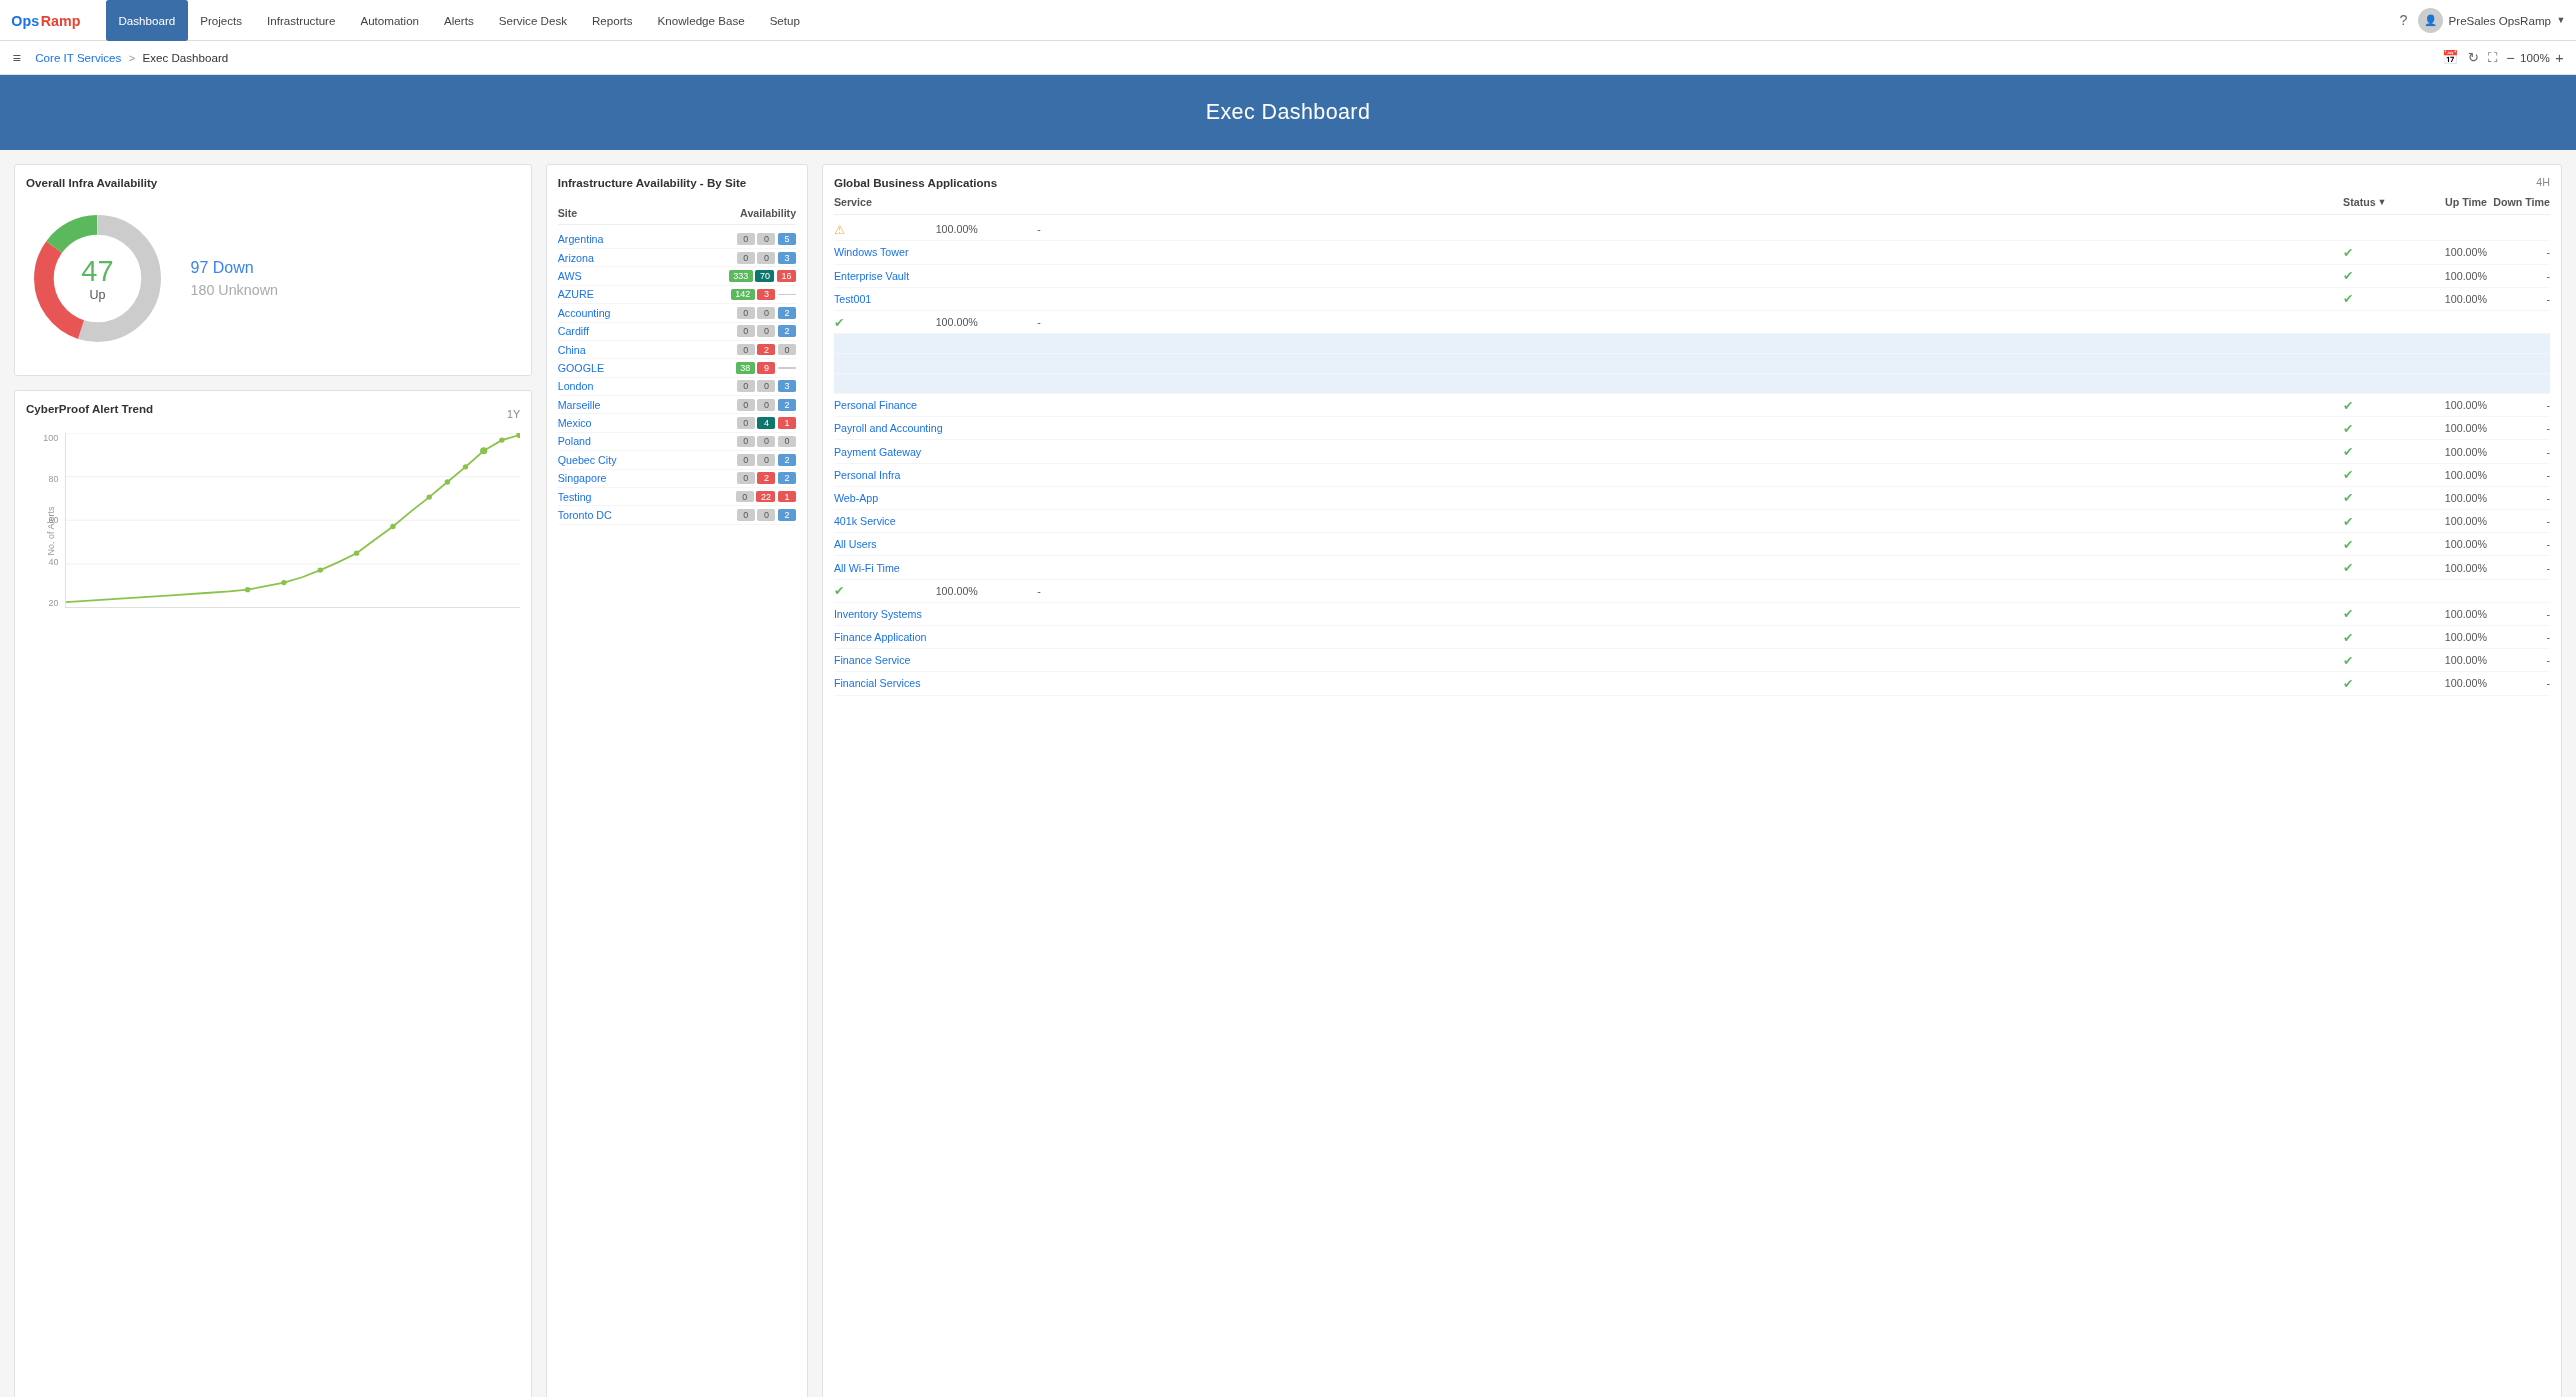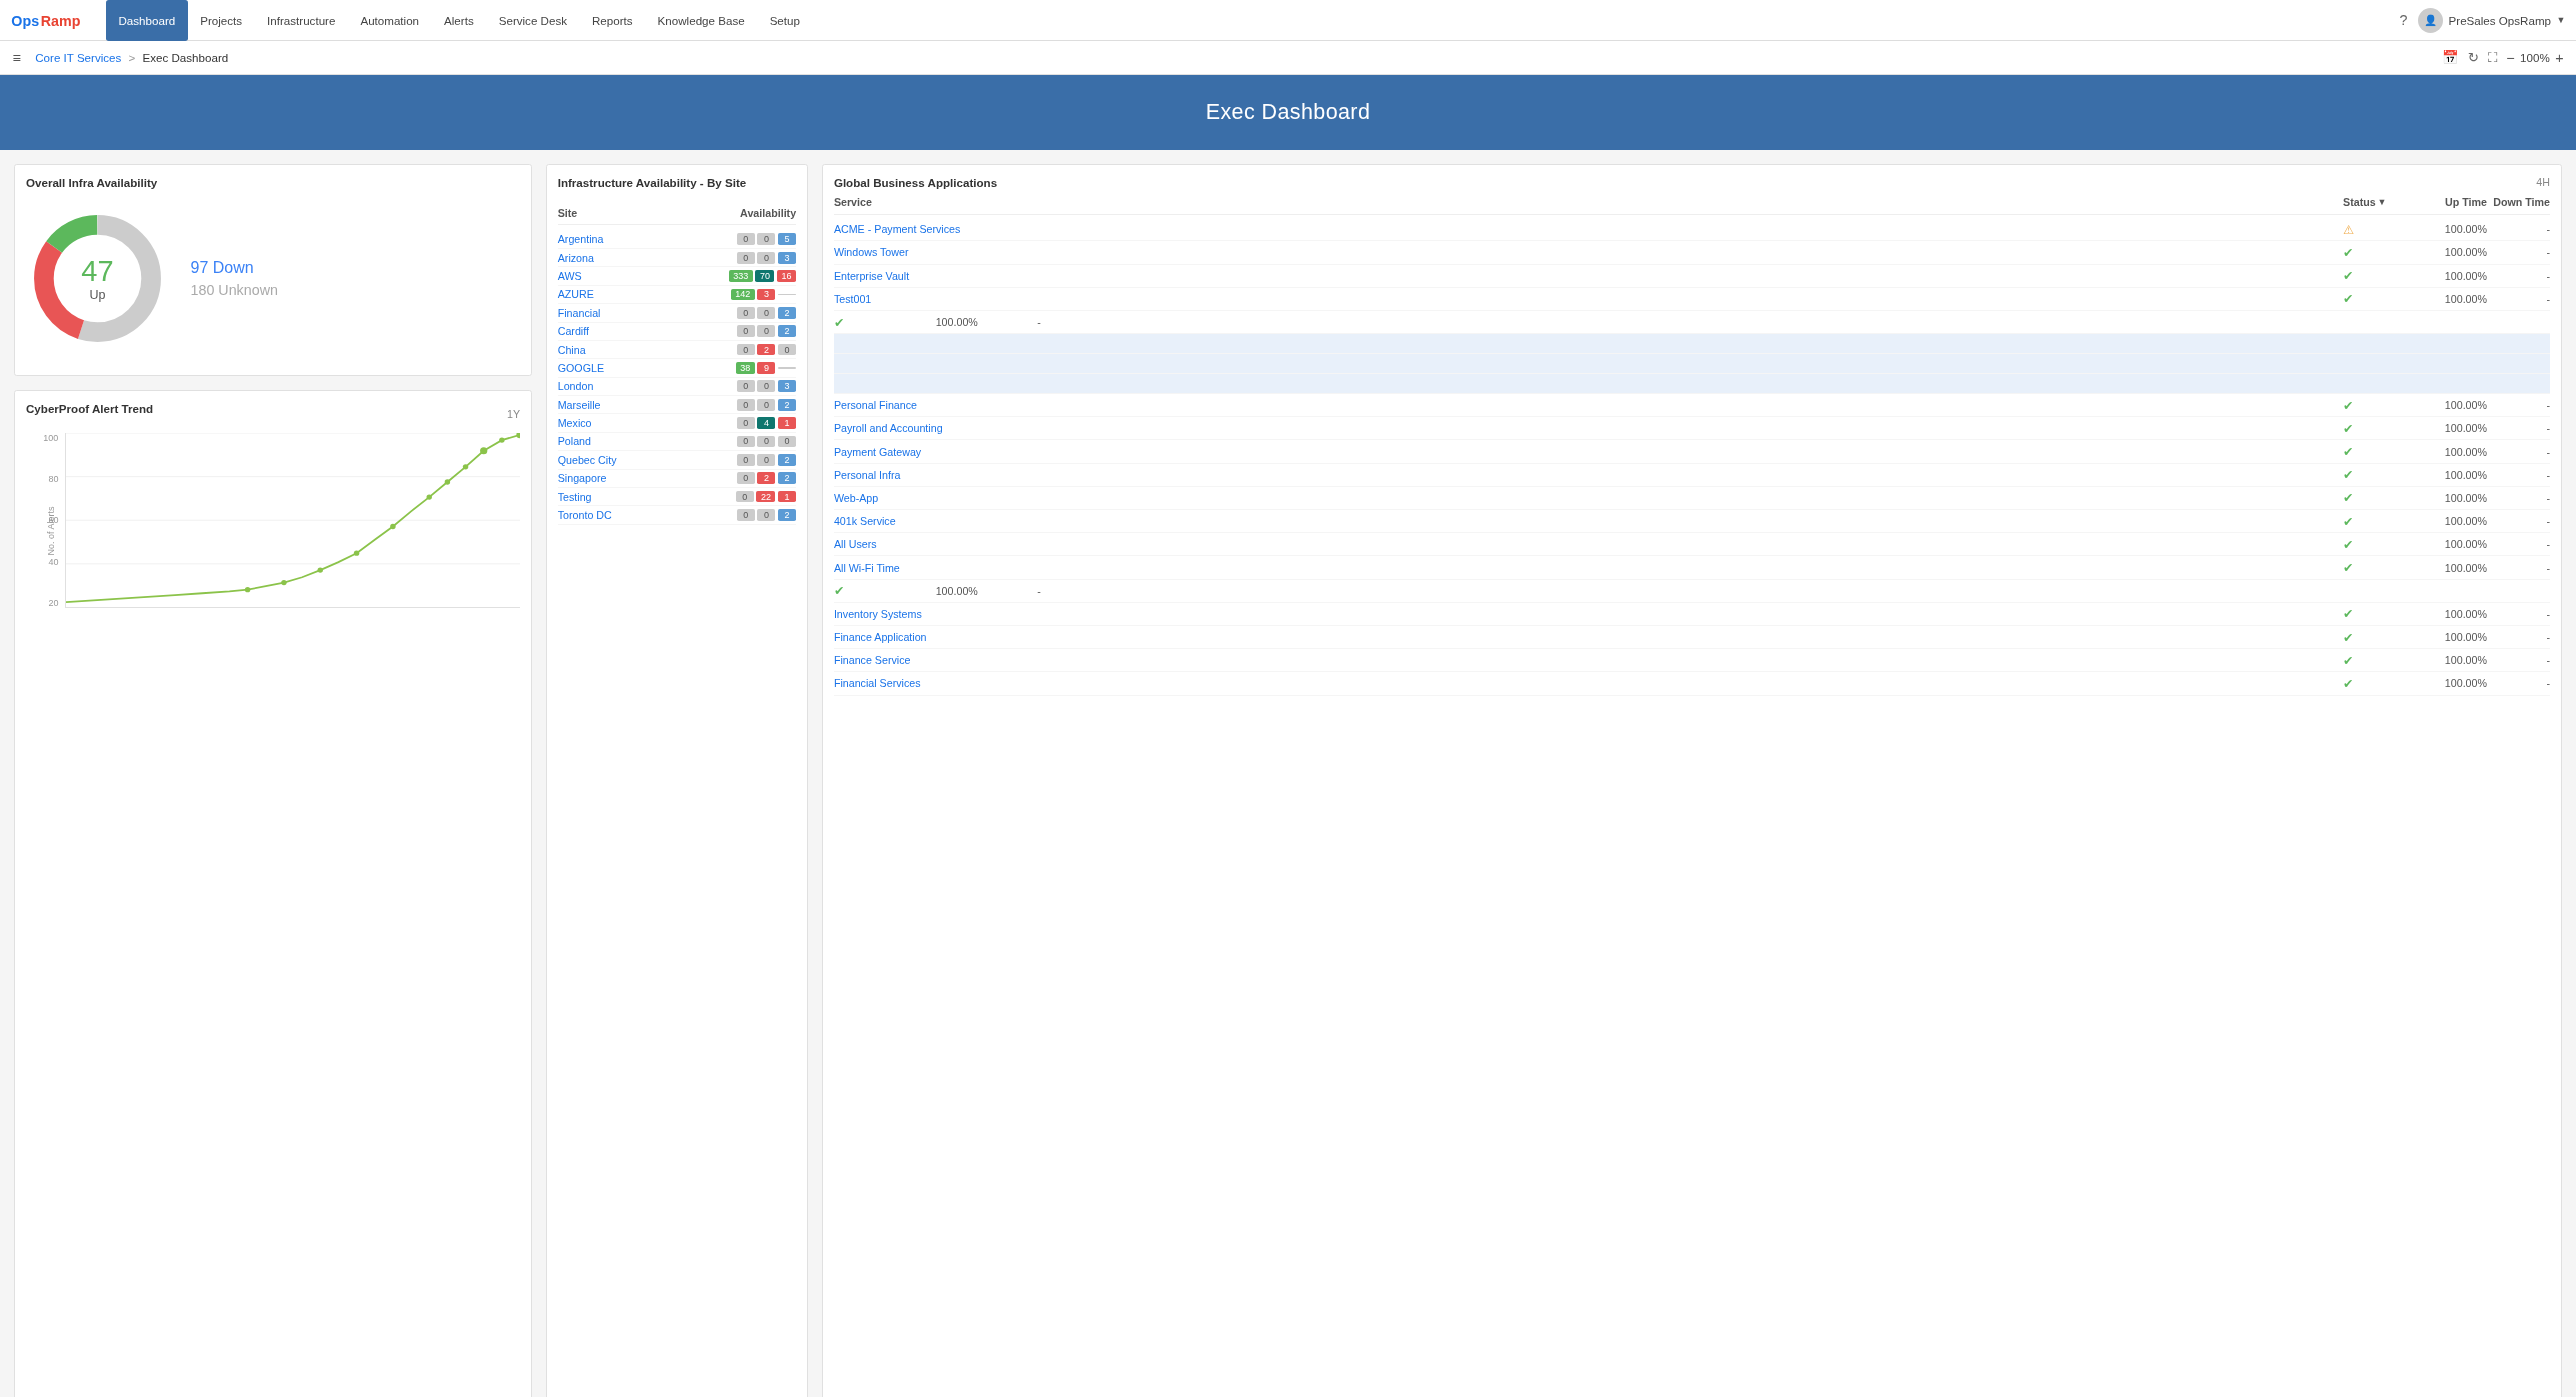--- a/index.html
+++ b/index.html
@@ -276,21 +276,21 @@
   </div>
           <div class="site-row">
     <span class="site-name">AZURE</span>
     <span class="site-badges">
       <span class="badge badge-green">142</span>
       <span class="badge badge-red">3</span>
       <span class="badge badge-gray"></span>
     </span>
   </div>
           <div class="site-row">
-    <span class="site-name">Financial</span>
+    <span class="site-name">Accounting</span>
     <span class="site-badges">
       <span class="badge badge-gray">0</span>
       <span class="badge badge-gray">0</span>
       <span class="badge badge-blue">2</span>
     </span>
   </div>
           <div class="site-row">
     <span class="site-name">Cardiff</span>
     <span class="site-badges">
       <span class="badge badge-gray">0</span>
@@ -392,21 +392,20 @@
         <span class="gba-col-service">Service</span>
         <span class="gba-col-status">
           <span>Status</span>
           <span style="font-size:9px;">▼</span>
         </span>
         <span class="gba-col-uptime">Up Time</span>
         <span class="gba-col-downtime">Down Time</span>
       </div>
       <div id="gba-rows">
           <div class="gba-row">
-    <span class="gba-service-name">ACME - Payment Services</span>
     <span class="gba-status">
               <span class="status-icon-orange">⚠</span>
             </span>
     <span class="gba-uptime">100.00%</span>
     <span class="gba-downtime">-</span>
   </div>
           <div class="gba-row">
     <span class="gba-service-name">Windows Tower</span>
     <span class="gba-status">
               <span class="status-icon-green">✔</span>

